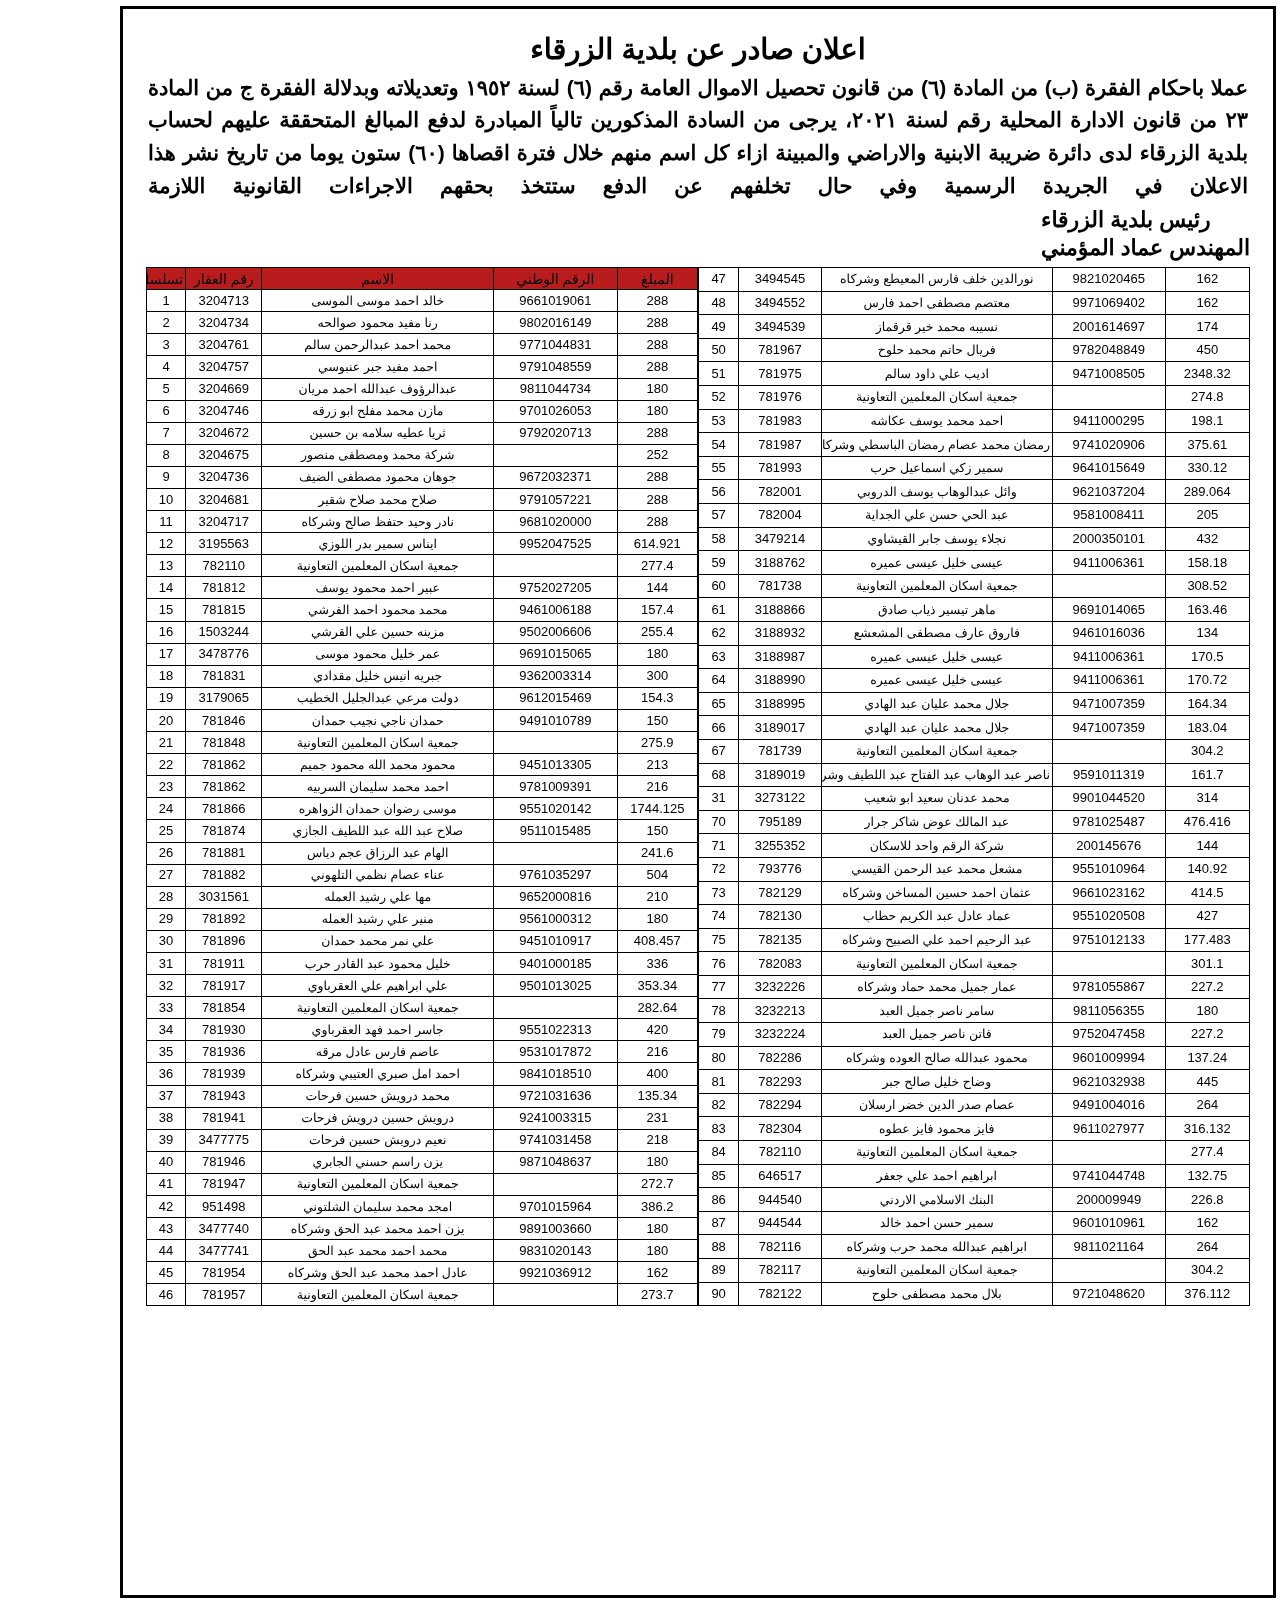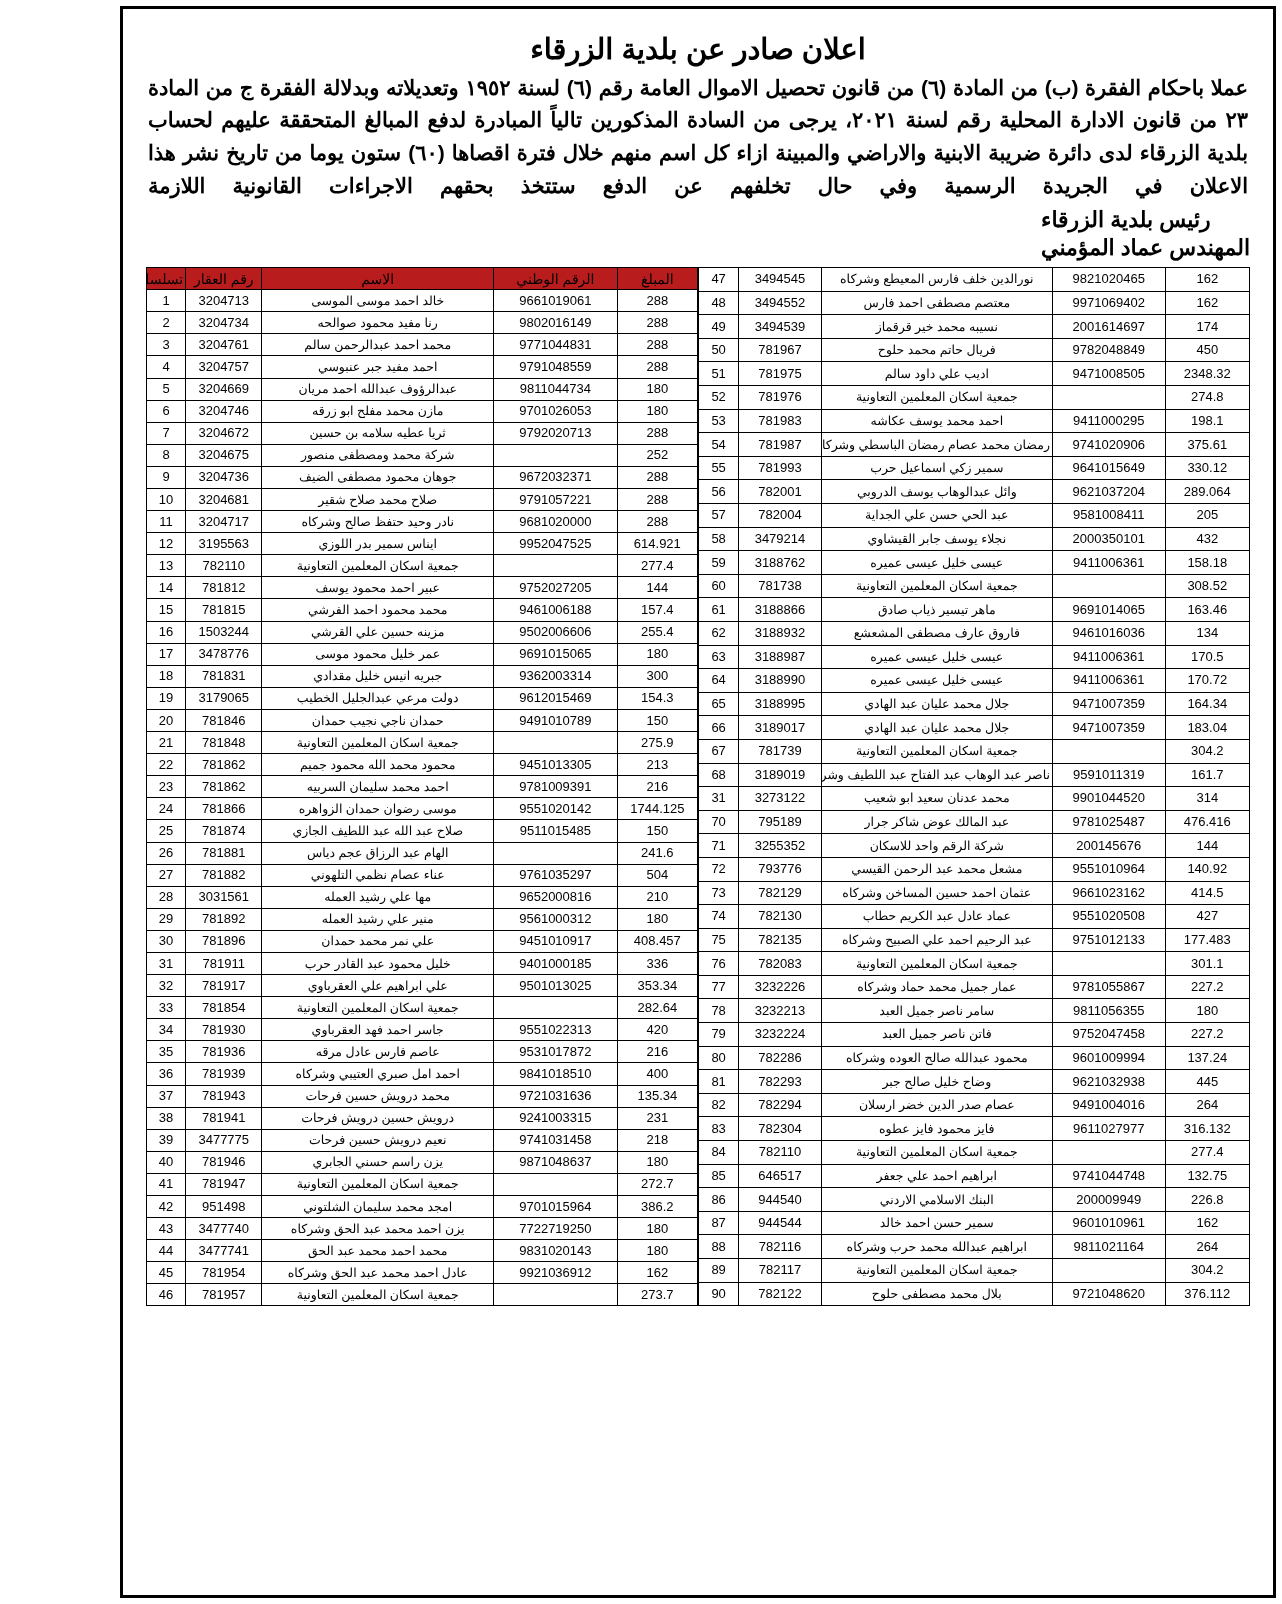--- a/index.html
+++ b/index.html
@@ -755,21 +755,21 @@
             </tr>
             <tr>
               <td class="num">386.2</td>
               <td class="num">9701015964</td>
               <td class="name">امجد محمد سليمان الشلتوني</td>
               <td class="num">951498</td>
               <td class="num">42</td>
             </tr>
             <tr>
               <td class="num">180</td>
-              <td class="num">7722719250</td>
+              <td class="num">9891003660</td>
               <td class="name">يزن احمد محمد عبد الحق وشركاه</td>
               <td class="num">3477740</td>
               <td class="num">43</td>
             </tr>
             <tr>
               <td class="num">180</td>
               <td class="num">9831020143</td>
               <td class="name">محمد احمد محمد عبد الحق</td>
               <td class="num">3477741</td>
               <td class="num">44</td>

